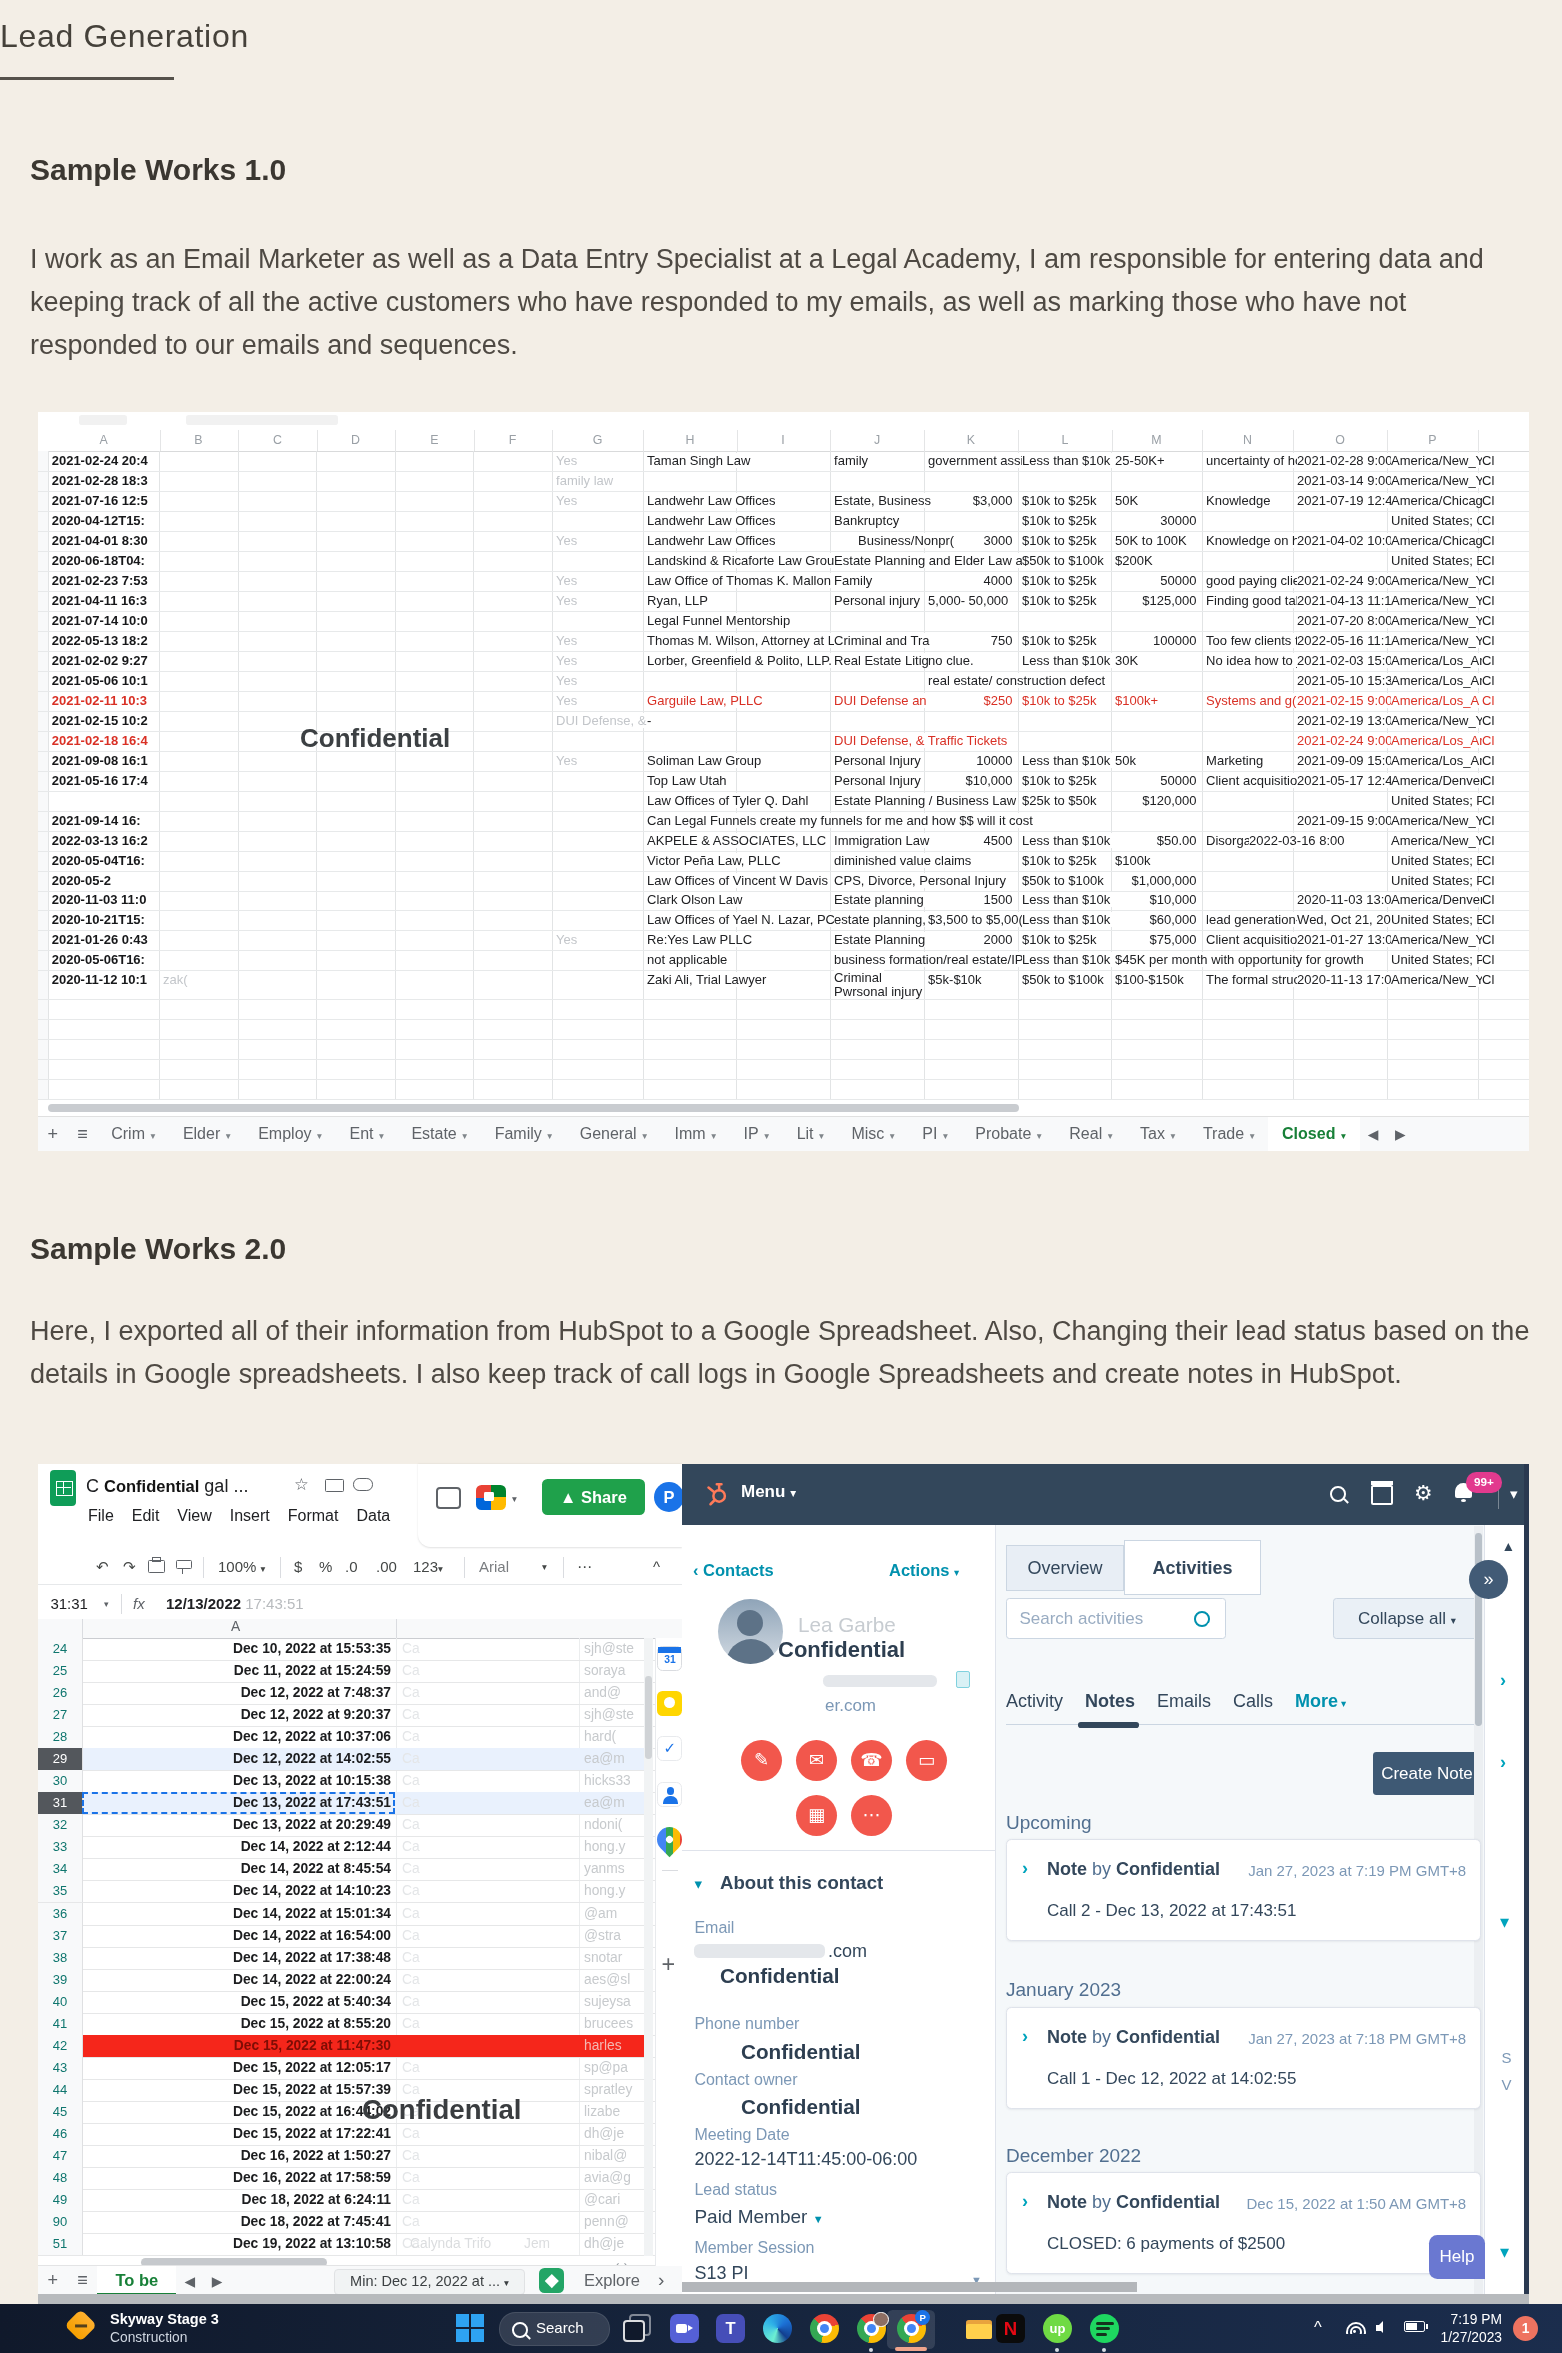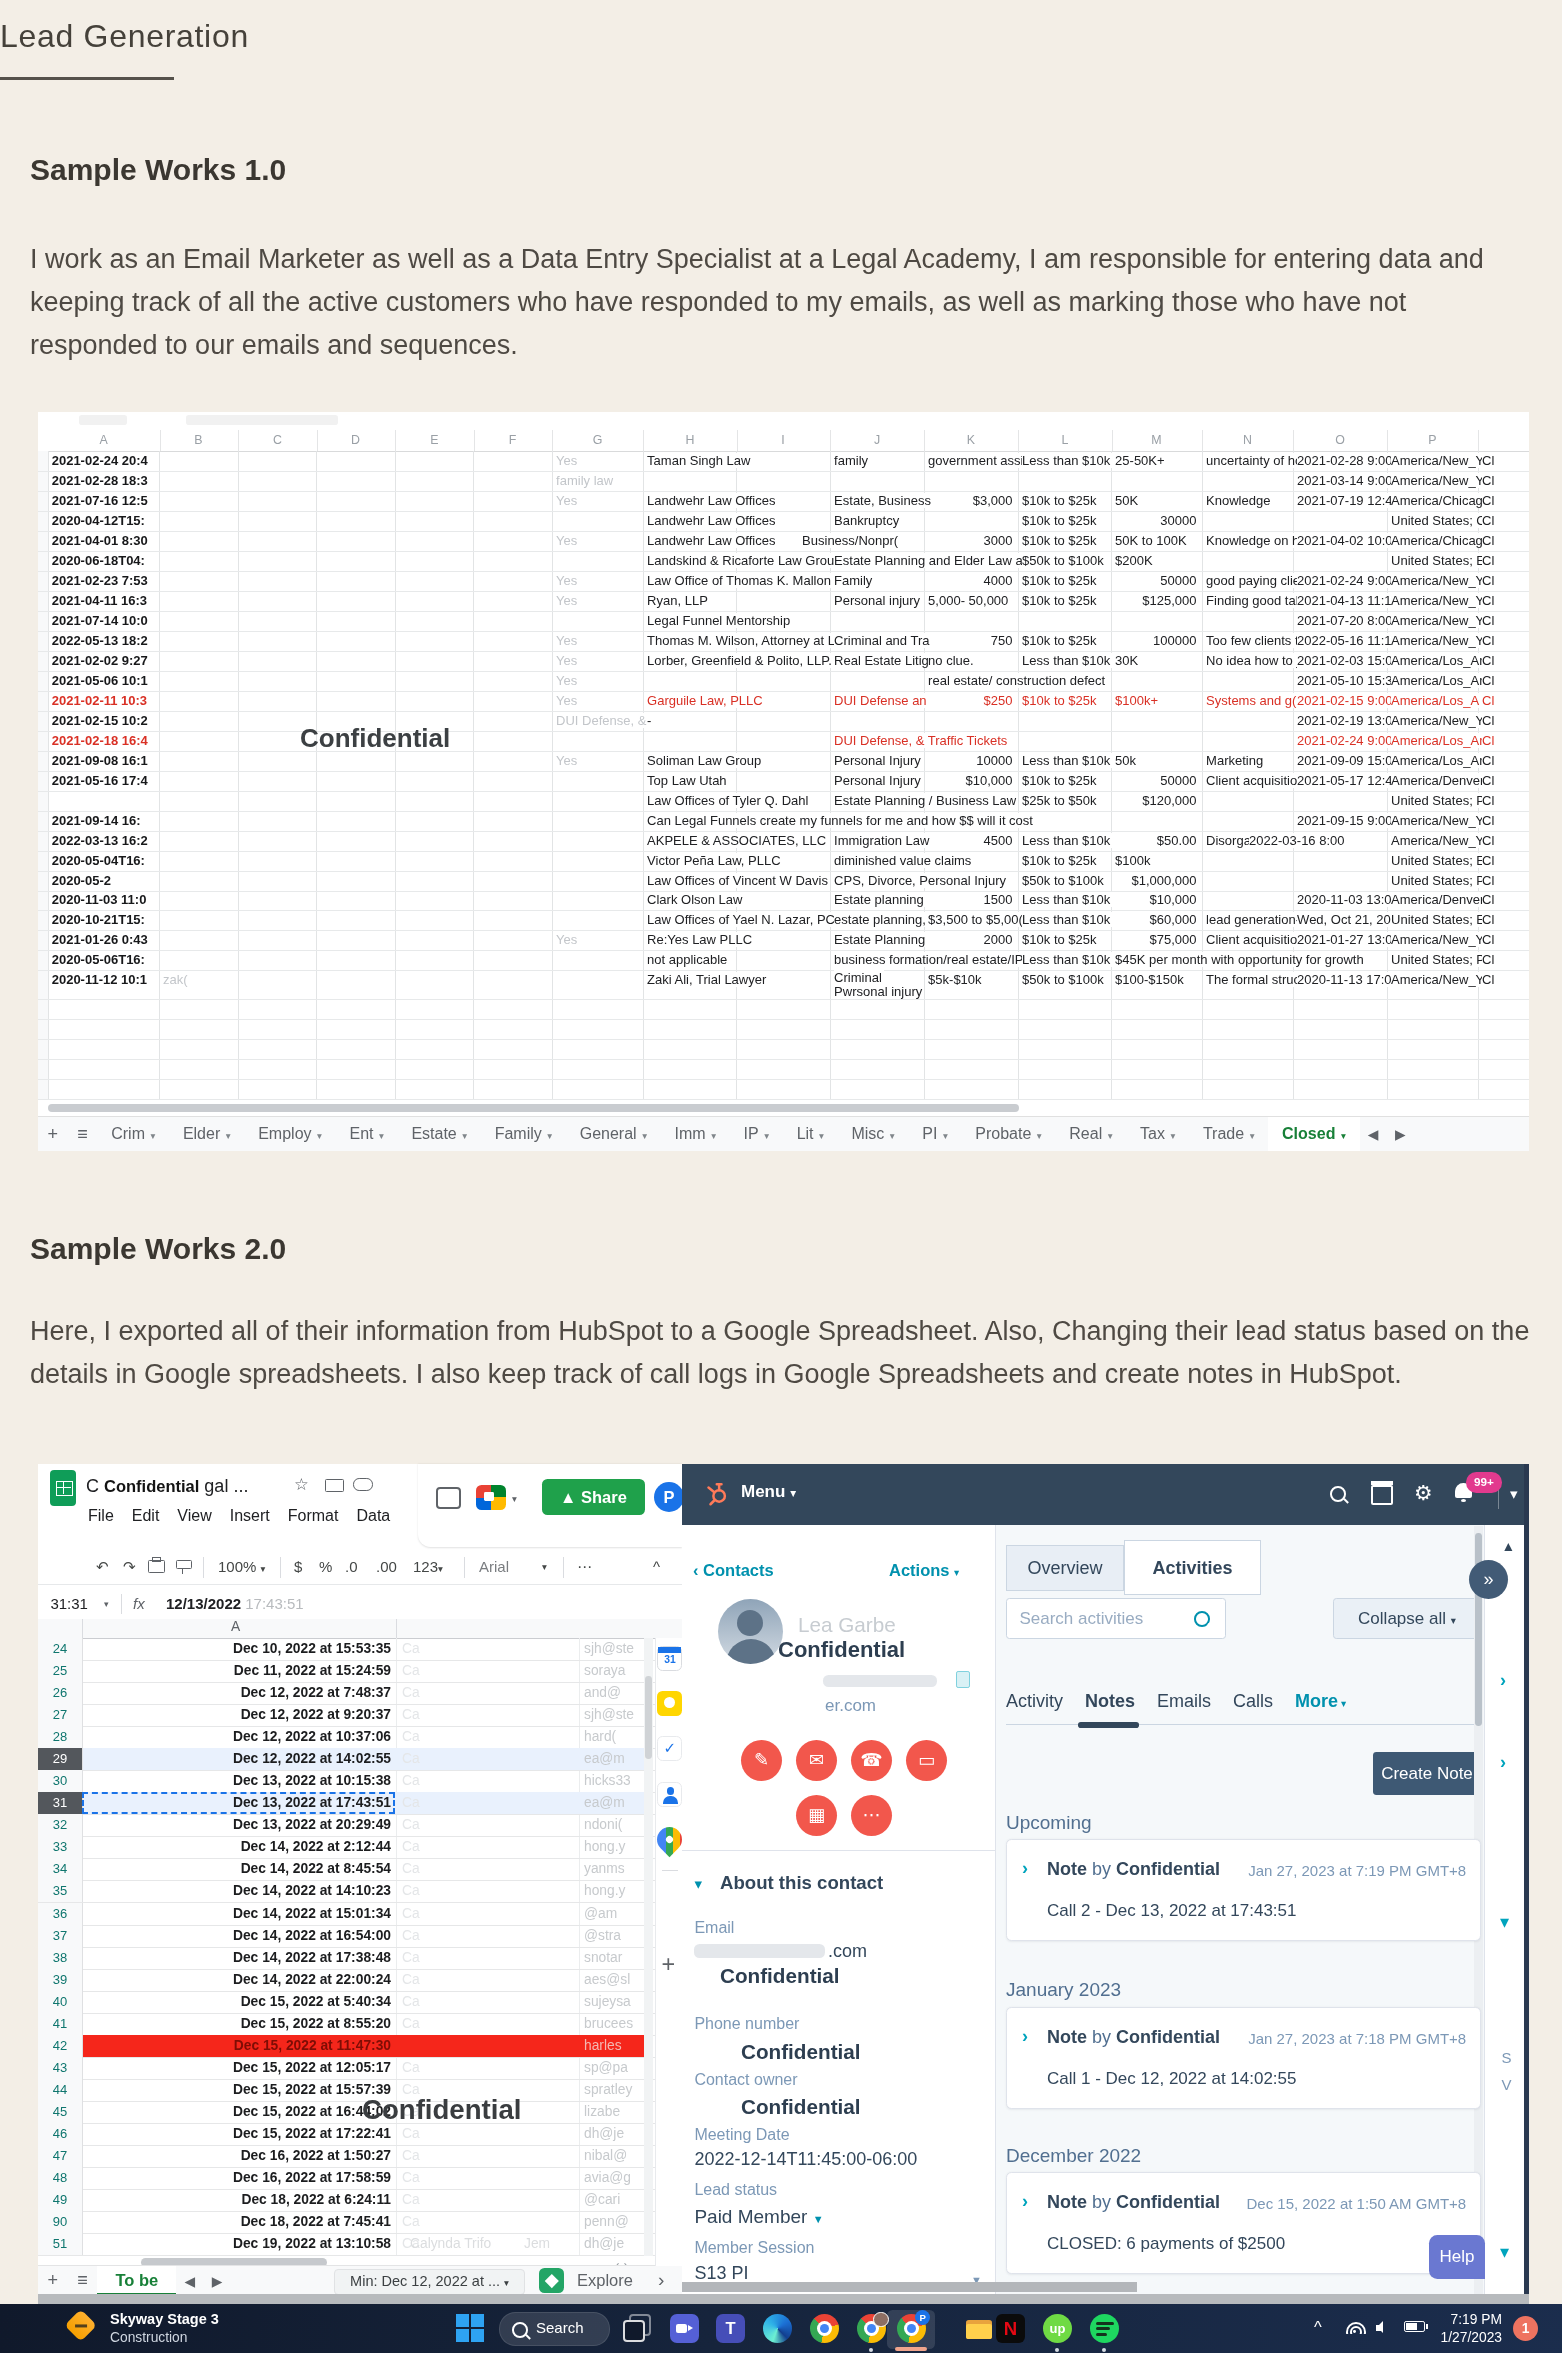--- a/index.html
+++ b/index.html
@@ -82,21 +82,21 @@
   .s2mid{position:absolute;top:0;font-size:13.8px;color:#dbdddf;line-height:22px;}
   .s2e{position:absolute;left:546px;top:0;font-size:13.8px;color:#c7cacd;line-height:22px;white-space:nowrap;overflow:hidden;width:61px;}
   .s2row.red .s2e{color:#f3b8b2;}
   .s2wm{left:324px;top:630px;font-size:27.6px;font-weight:700;color:#3a3d40;z-index:6;}
   .s2vsb{left:606px;top:174px;width:9px;height:618px;background:#f1f3f4;}
   .s2vsb i{position:absolute;left:1.4px;top:38px;width:6.2px;height:83px;background:#d0d3d6;border-radius:3.4px;}
   .s2hsb{left:103px;top:794px;width:186px;height:9px;background:#c6c9cd;border-radius:4.8px;}
   .s2bot{left:0;top:801px;width:644px;height:29px;background:#f8f9fa;border-top:0.7px solid #e3e4e5;display:flex;align-items:center;}
   .s2tab{background:#fff;color:#188038;font-weight:700;font-size:16.5px;padding:0 18px;height:29px;line-height:29px;border-bottom:2.1px solid #188038;box-sizing:border-box;}
   .minpill{position:absolute;left:296px;top:3.4px;width:189px;height:23.4px;background:#f1f3f4;border:0.7px solid #e0e2e4;border-radius:4.1px;font-size:14.5px;color:#3c4043;line-height:23.4px;text-align:center;}
-  .explore{position:absolute;left:501px;top:2.1px;display:flex;align-items:center;gap:13px;}
+  .explore{position:absolute;left:501px;top:2.1px;display:flex;align-items:center;gap:20px;}
   .expicon{width:25px;height:25px;background:#23a566;border-radius:5.5px;position:relative;}
   .expicon:after{content:"";position:absolute;left:7.6px;top:7.6px;width:9.6px;height:9.6px;background:#fff;transform:rotate(45deg);}
   .sidebar2{left:617px;top:174px;width:27.6px;height:628px;background:#fff;border-left:0.7px solid #e8eaed;}
   .sic{position:absolute;left:1.4px;width:25px;height:25px;border-radius:5.5px;}
   .cal31{background:#fff;border:1.4px solid #dadce0;box-sizing:border-box;color:#1a73e8;font-size:10.3px;font-weight:700;text-align:center;line-height:26px;}
   .cal31:before{content:"";position:absolute;left:0;top:0;right:0;height:5.5px;background:#1a73e8;}
   .keep{background:#ffd600;}
   .keep:after{content:"";position:absolute;left:6.9px;top:5.5px;width:11px;height:11px;background:#fff;border-radius:50%;}
   .task{background:#fff;border:1.4px solid #e8eaed;box-sizing:border-box;color:#1a73e8;font-size:15px;text-align:center;line-height:22px;font-weight:700;}
   .cont{background:#fff;border:1.4px solid #e8eaed;box-sizing:border-box;}
@@ -295,21 +295,21 @@
           <div class="s1c" style="left: 792px; width: 94px;"><span>Bankruptcy</span></div>
           <div class="s1c" style="left: 980px; width: 94px;"><span>$10k to $25k</span></div>
           <div class="s1c num" style="left: 1073px; width: 91px;"><span>30000</span></div>
           <div class="s1c" style="left: 1349px; width: 91px;"><span>United States; C</span></div>
           <div class="s1c" style="left: 1440px; width: 52px;"><span>Cl</span></div>
         </div>
         <div class="s1row" style="top: 80px; height: 20px; line-height: 20px;">
           <div class="s1c cd" style="left: 9.6px; width: 112px;"><span>2021-04-01 8:30</span></div>
           <div class="s1c cf" style="left: 514px; width: 91px;"><span>Yes</span></div>
           <div class="s1c" style="left: 605px; width: 94px;"><span>Landwehr Law Offices</span></div>
-          <div class="s1c" style="left: 760px; width: 94px;"><span>Business/Nonpr(</span></div>
+          <div class="s1c" style="left: 816px; width: 94px;"><span>Business/Nonpr(</span></div>
           <div class="s1c num" style="left: 886px; width: 94px;"><span>3000</span></div>
           <div class="s1c" style="left: 980px; width: 94px;"><span>$10k to $25k</span></div>
           <div class="s1c" style="left: 1073px; width: 91px;"><span>50K to 100K</span></div>
           <div class="s1c" style="left: 1164px; width: 91px;"><span>Knowledge on h(</span></div>
           <div class="s1c" style="left: 1255px; width: 94px;"><span>2021-04-02 10:0</span></div>
           <div class="s1c" style="left: 1349px; width: 91px;"><span>America/Chicag(</span></div>
           <div class="s1c" style="left: 1440px; width: 52px;"><span>Cl</span></div>
         </div>
         <div class="s1row" style="top: 100px; height: 20px; line-height: 20px;">
           <div class="s1c cd" style="left: 9.6px; width: 112px;"><span>2020-06-18T04:</span></div>

